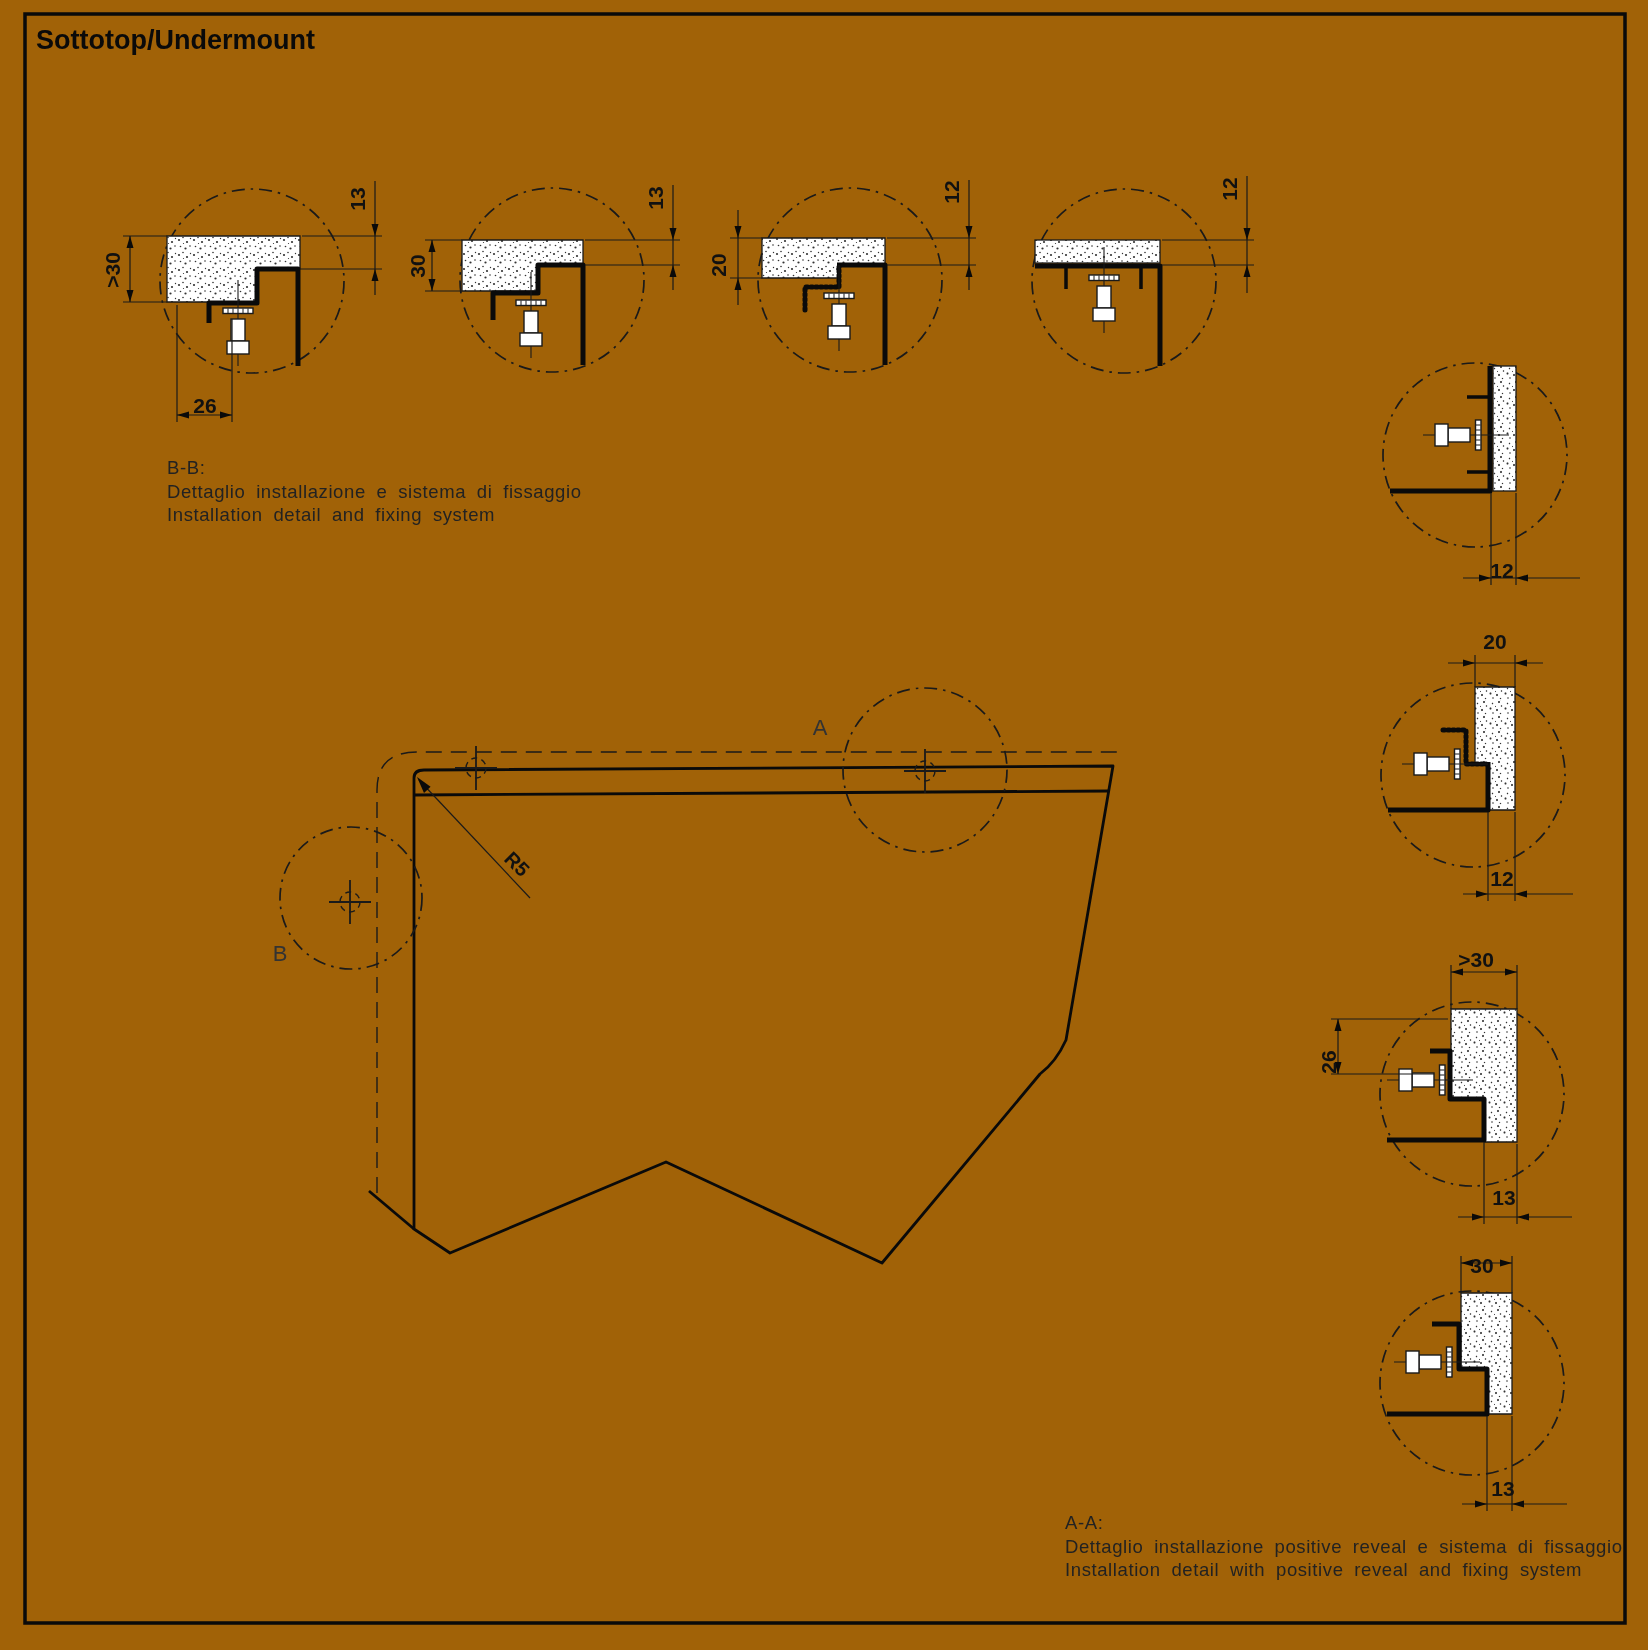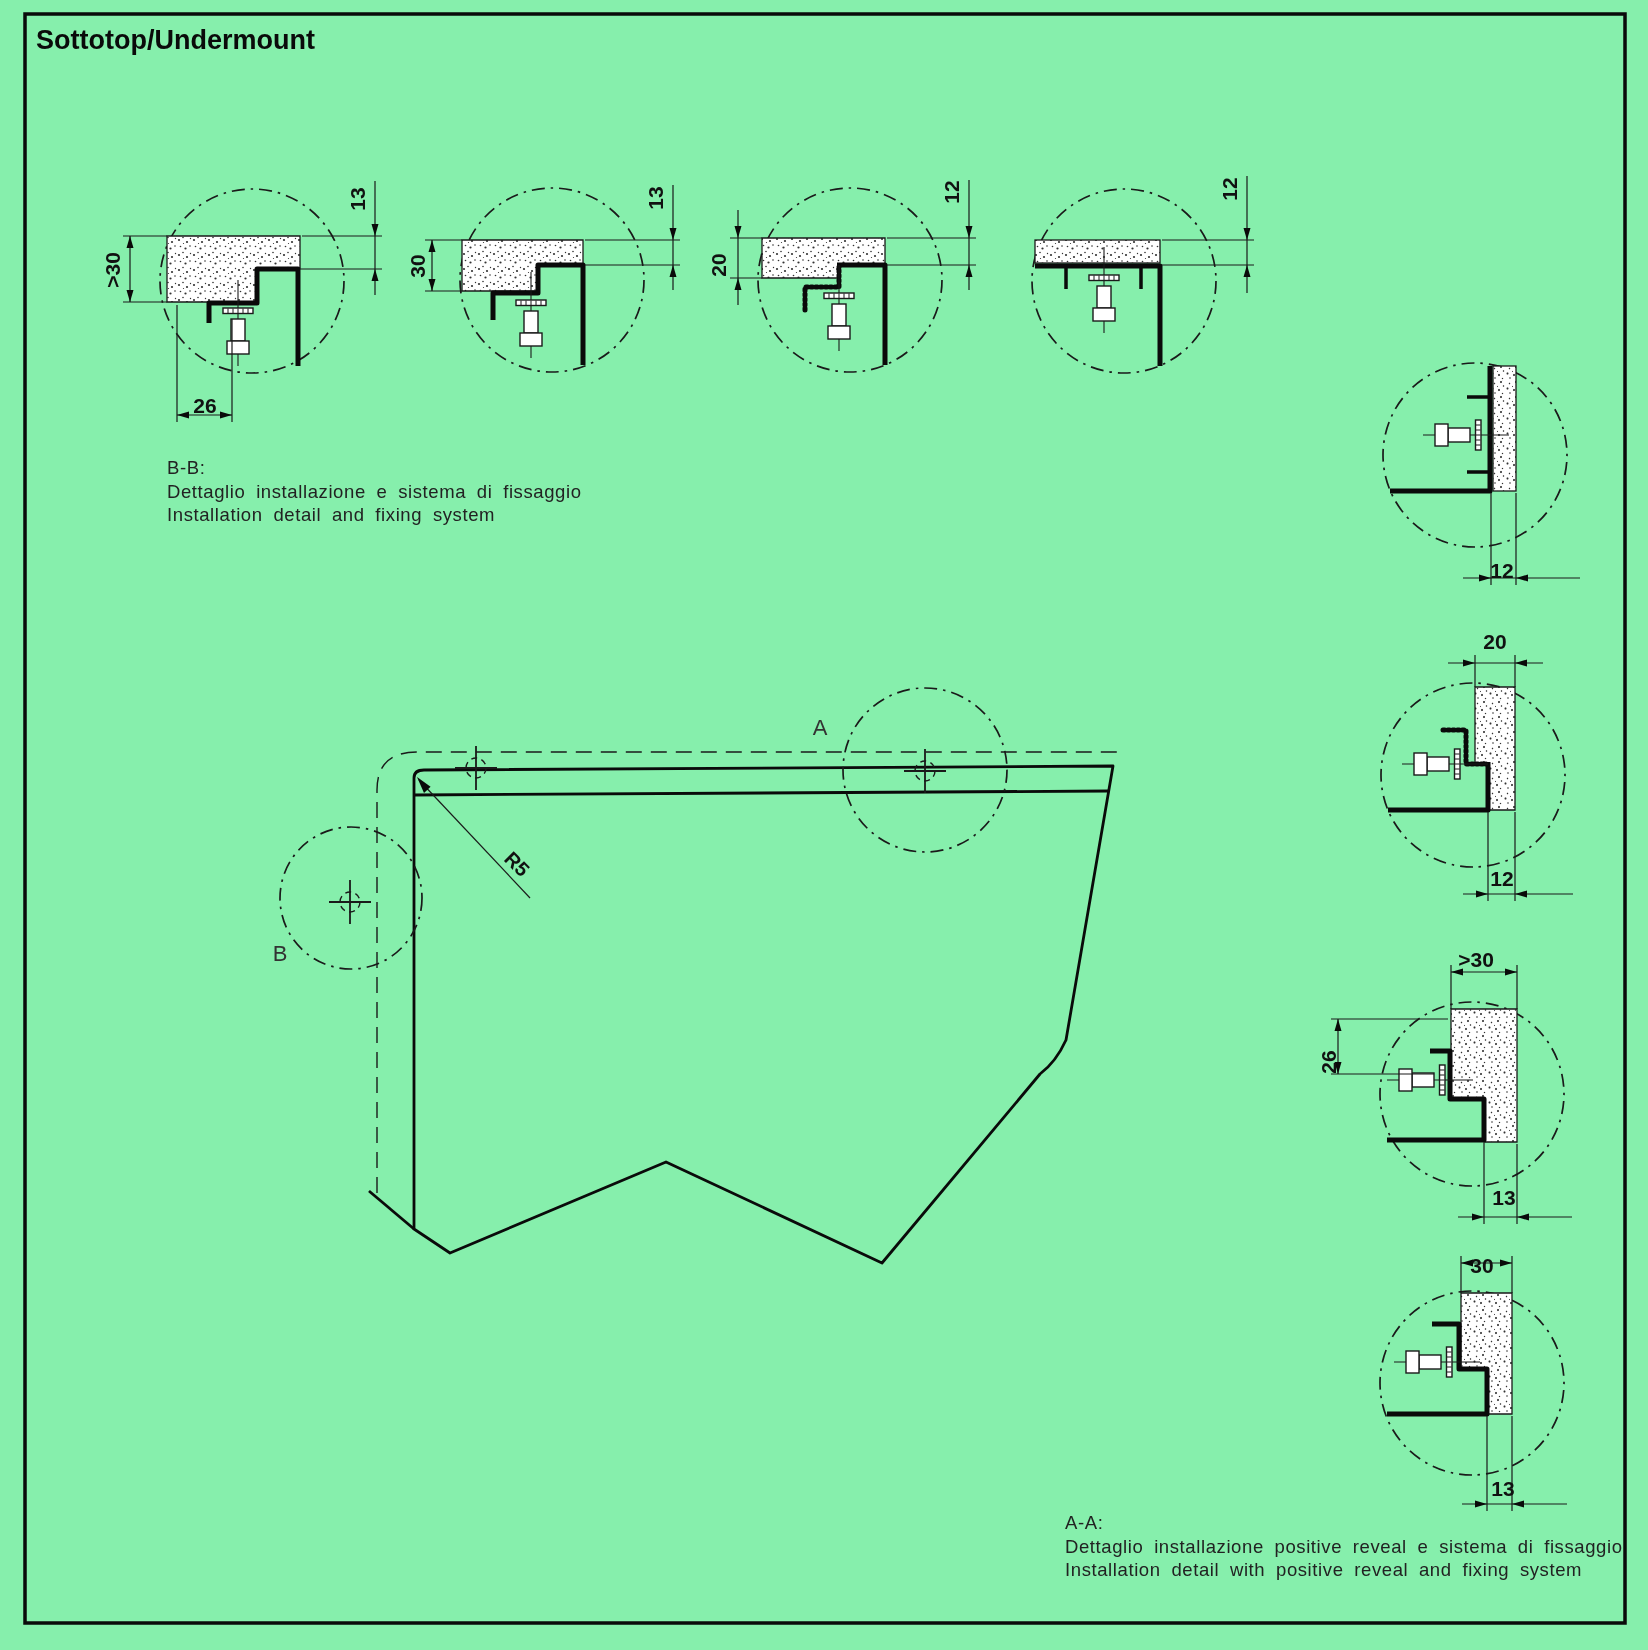--- a/index.html
+++ b/index.html
@@ -1,16 +1,16 @@
 <!DOCTYPE html>
 <html><head>
 <meta charset="utf-8">
 <style>
   html,body{margin:0;padding:0;background:#ffffff;}
-  .sheet{position:relative;width:1648px;height:1650px;background:#86efac;overflow:hidden;}
+  .sheet{position:relative;width:1648px;height:1650px;background:#a16207;overflow:hidden;}
   svg{display:block;width:1648px;height:1650px;}
   .title-text{font-family:"Liberation Sans",sans-serif;font-weight:bold;font-size:27px;fill:#0a0a0a;}
   .cad-text{font-family:"Liberation Sans",sans-serif;font-weight:400;font-size:18.5px;fill:#222;letter-spacing:0.6px;word-spacing:5px;}
   .dim-text{font-family:"Liberation Sans",sans-serif;font-weight:bold;font-size:21px;fill:#111;}
   .lbl-text{font-family:"Liberation Sans",sans-serif;font-weight:400;font-size:22px;fill:#333;}
   .r-text{font-family:"Liberation Sans",sans-serif;font-weight:bold;font-size:20px;fill:#111;}
   .thin{stroke:#1a1a1a;stroke-width:1.2;fill:none;}
   .thick{stroke:#0a0a0a;stroke-width:5;fill:none;stroke-linejoin:round;}
   .stud{stroke:#0a0a0a;stroke-width:3.5;fill:none;}
   .clamp{stroke:#0a0a0a;stroke-width:5;fill:none;stroke-linejoin:round;stroke-linecap:round;stroke-dasharray:1.8 3;}

